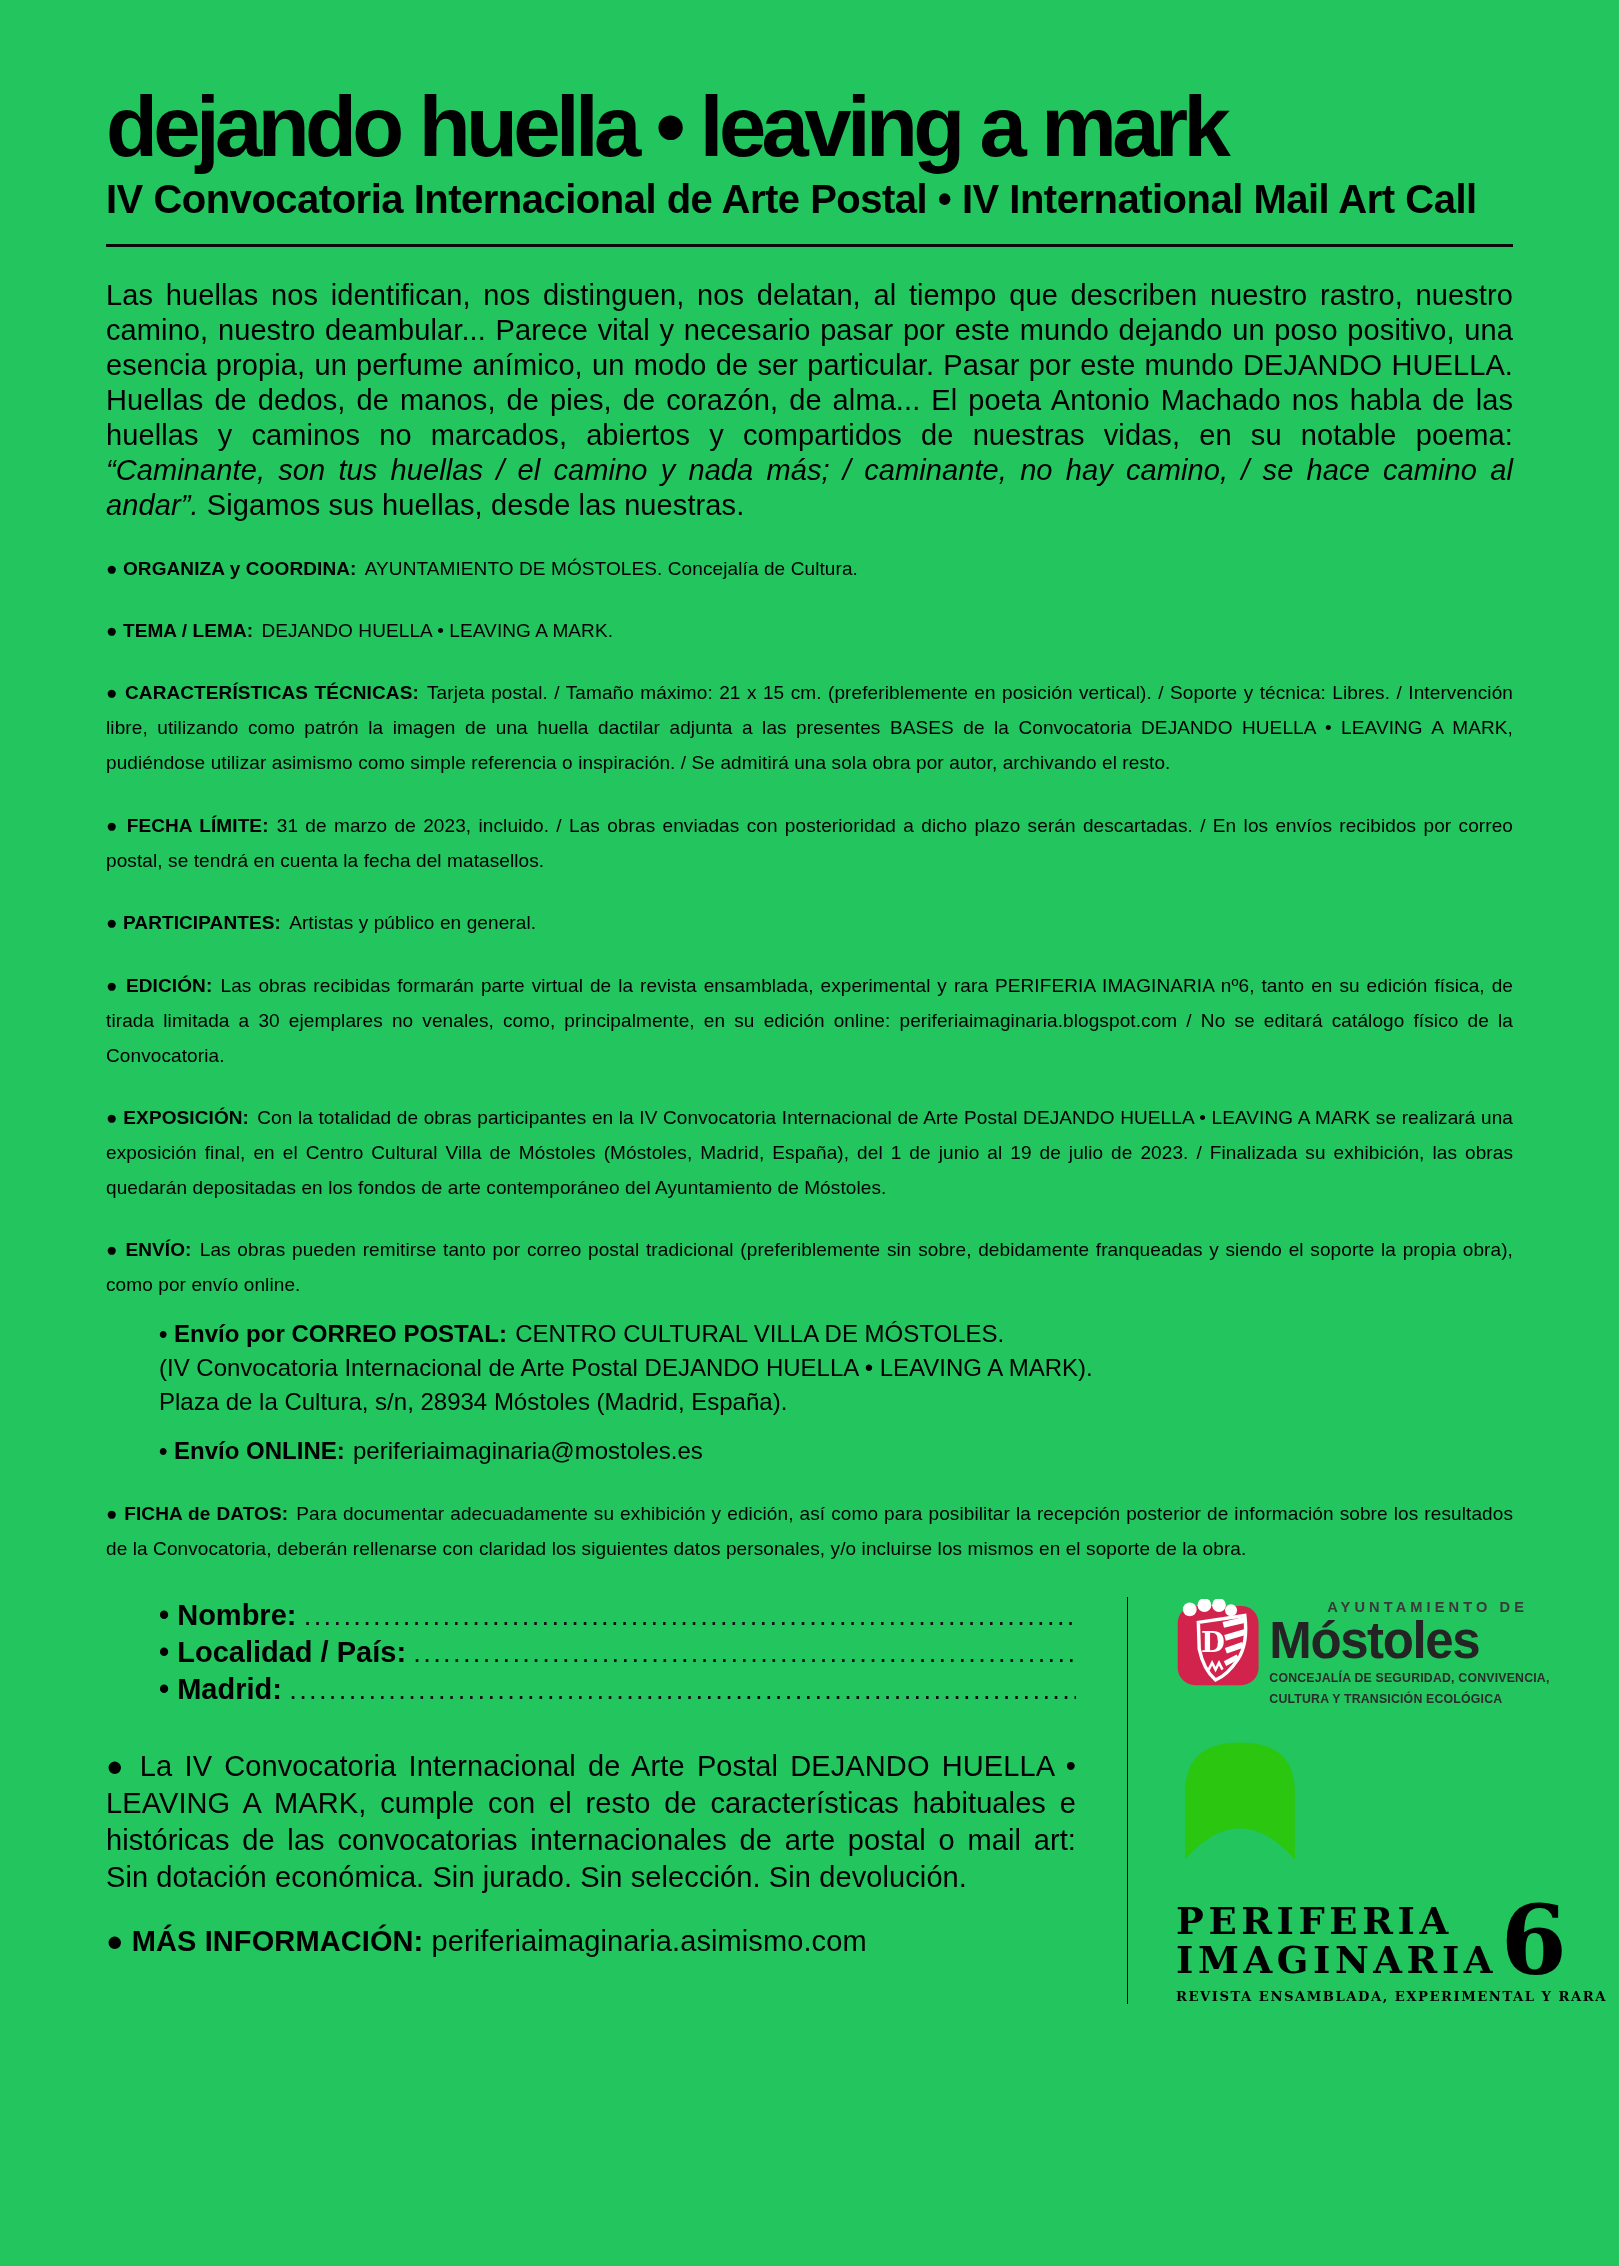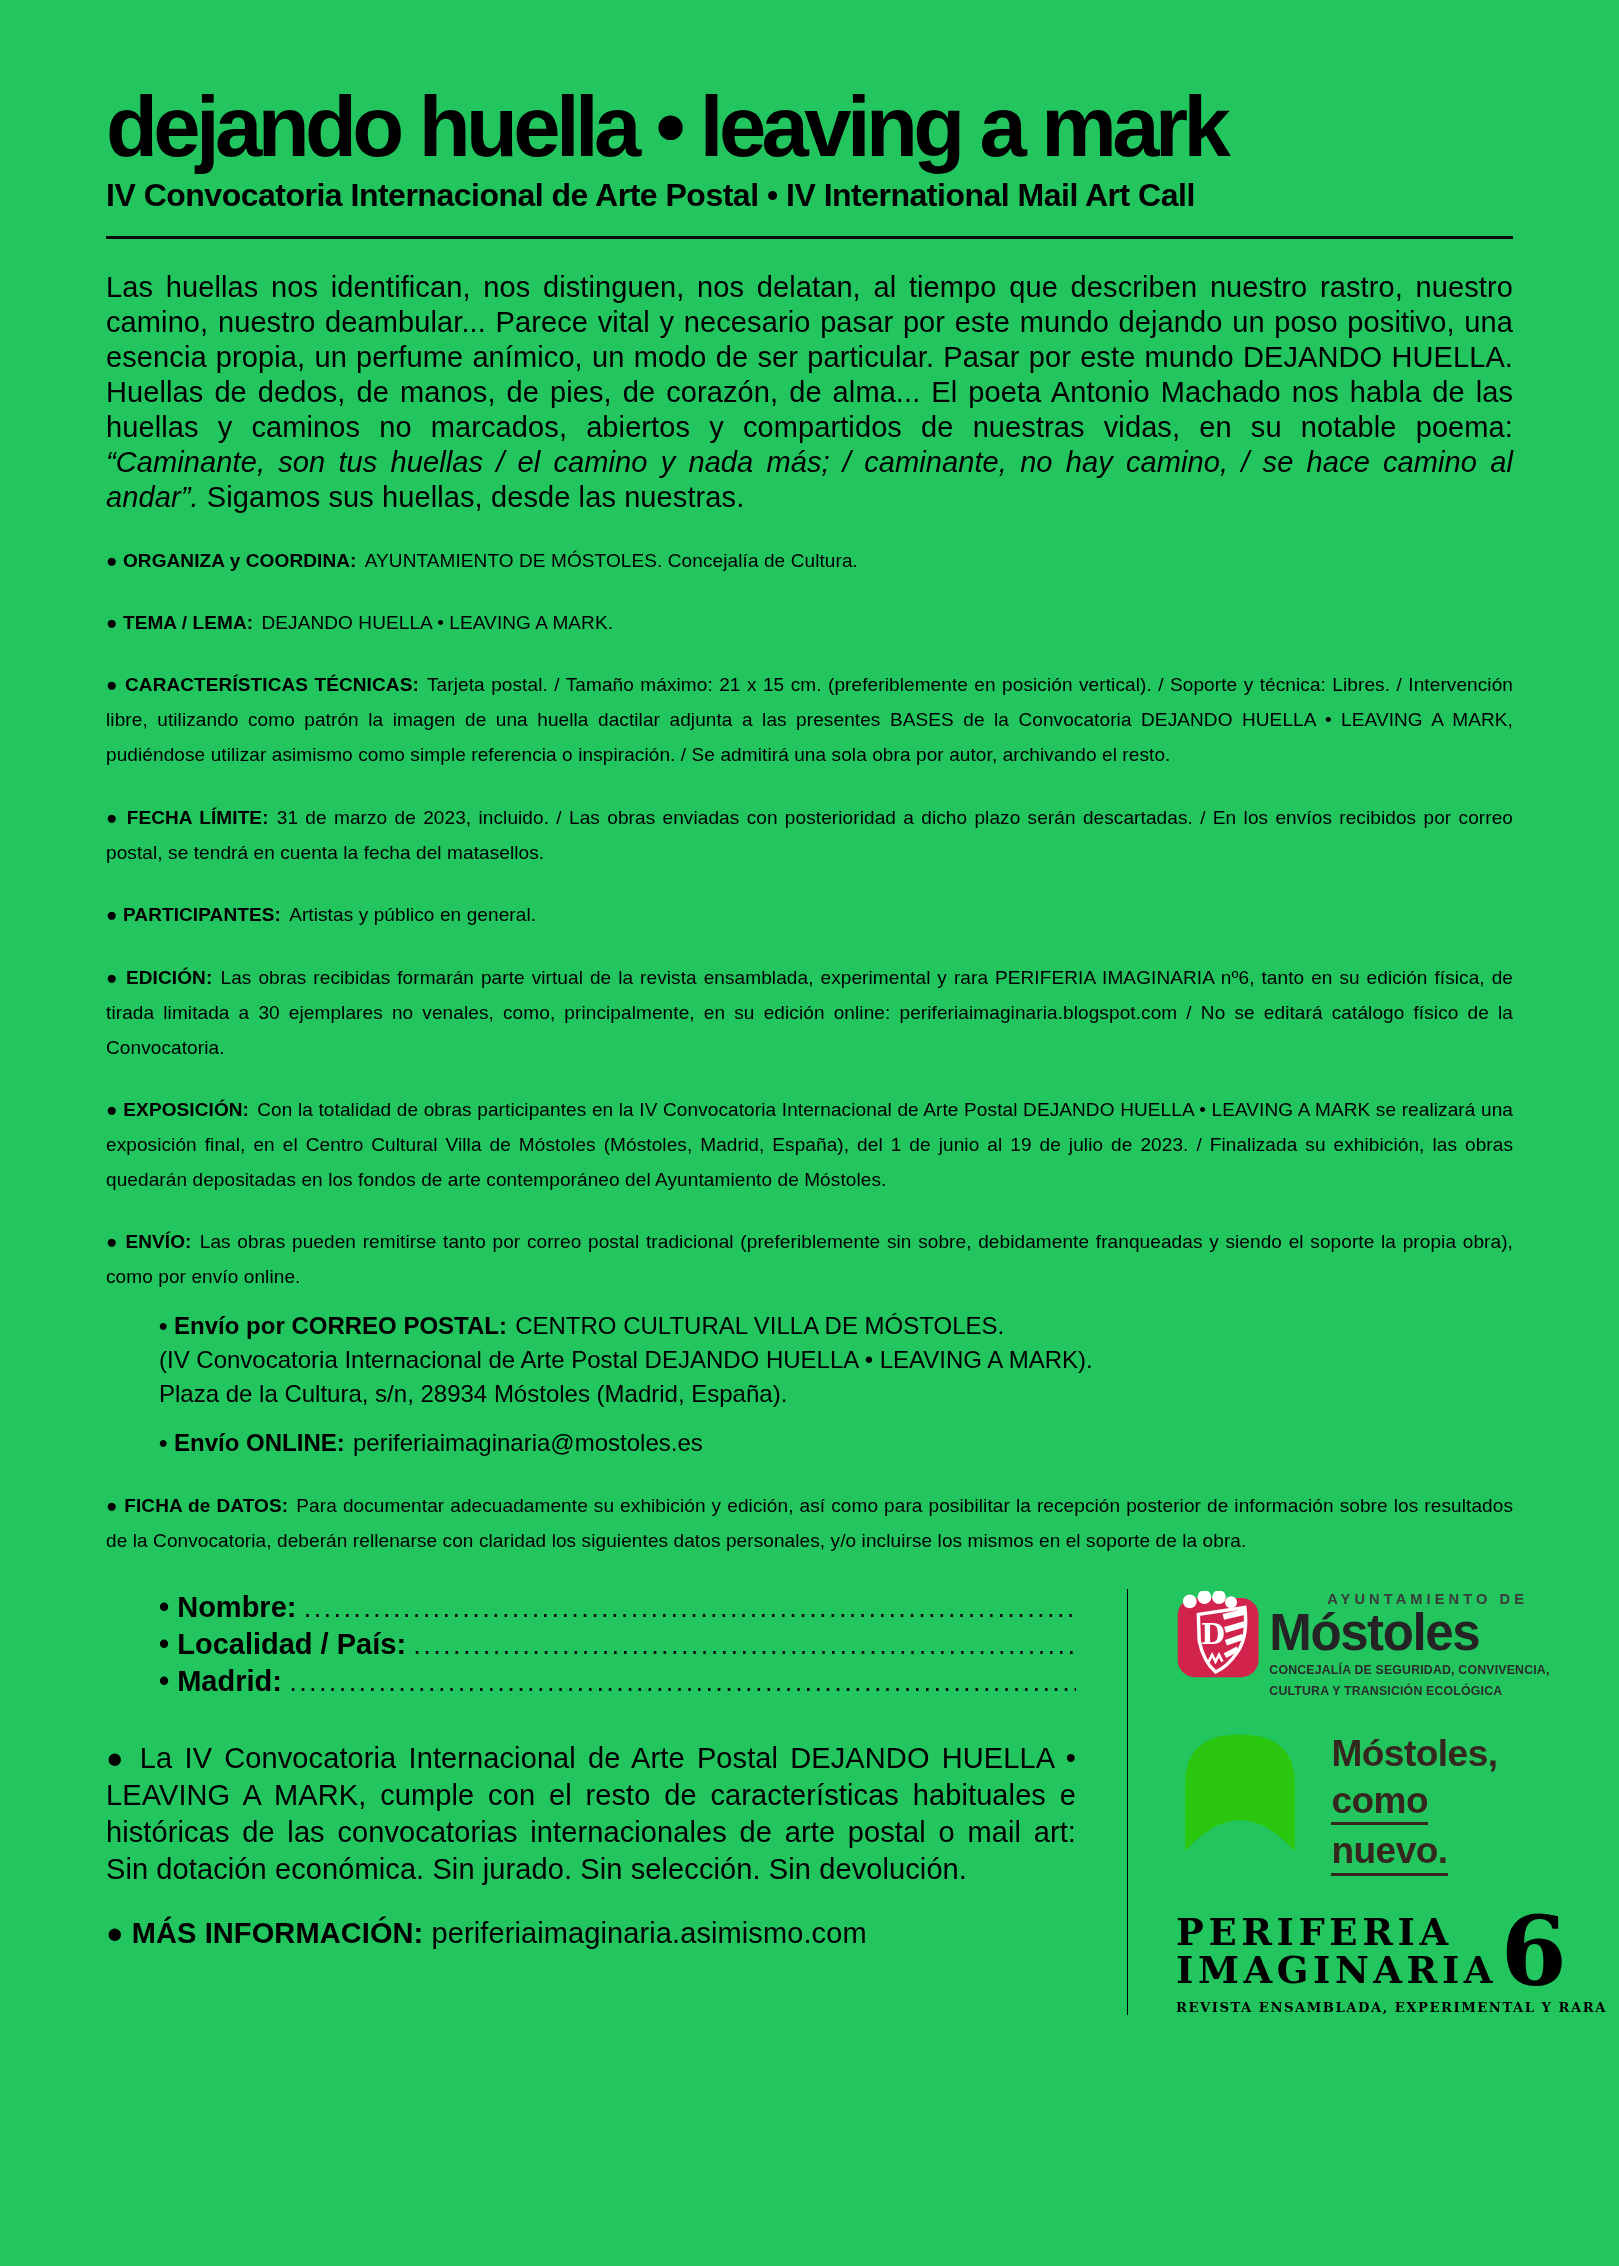--- a/index.html
+++ b/index.html
@@ -13,21 +13,21 @@
     font-family:"Liberation Sans",sans-serif;
     color:#000;
     overflow:hidden;
   }
   
   .title{
     font-size:85px;font-weight:bold;letter-spacing:-4.6px;
     white-space:nowrap;line-height:1.1;margin:0;
   }
   .subtitle{
-    font-size:32px;font-weight:bold;letter-spacing:-0.5px;
+    font-size:40px;font-weight:bold;letter-spacing:-0.5px;
     margin-top:3.7px;white-space:nowrap;
   }
   .rule{height:0;border-top:3.7px solid #0a0a0a;margin-top:22px;}
   
   .just{text-align:justify;}
   .body{
     font-size:29px;line-height:35px;letter-spacing:0.1px;
     margin:31px 0 0 0;
   }
   .sec{font-size:19px;line-height:35px;letter-spacing:0.1px;margin:27.4px 0 0 0;}
@@ -142,25 +142,20 @@
           <div class="ayto-name">Móstoles</div>
           <div class="ayto-dept">CONCEJALÍA DE SEGURIDAD, CONVIVENCIA,</div>
           <div class="ayto-dept">CULTURA Y TRANSICIÓN ECOLÓGICA</div>
         </div>
       </div>
 
       <div class="nuevo">
         <svg width="128" height="130" viewBox="0 0 140 142">
           <path d="M10 136 L10 62 Q10 8 70 8 Q130 8 130 62 L130 136 Q70 68 10 136 Z" fill="#2bc60f"></path>
         </svg>
-        <div class="nuevo-text">
-          <span class="nuevo-line">Móstoles,</span>
-          <span class="nuevo-line u">como</span>
-          <span class="nuevo-line u">nuevo.</span>
-        </div>
       </div>
 
       <div class="peri">
         <div class="peri-inner">
           <div class="peri-row">
             <div class="peri-names">
               <div>PERIFERIA</div>
               <div>IMAGINARIA</div>
             </div>
             <div class="peri-six">6</div>

